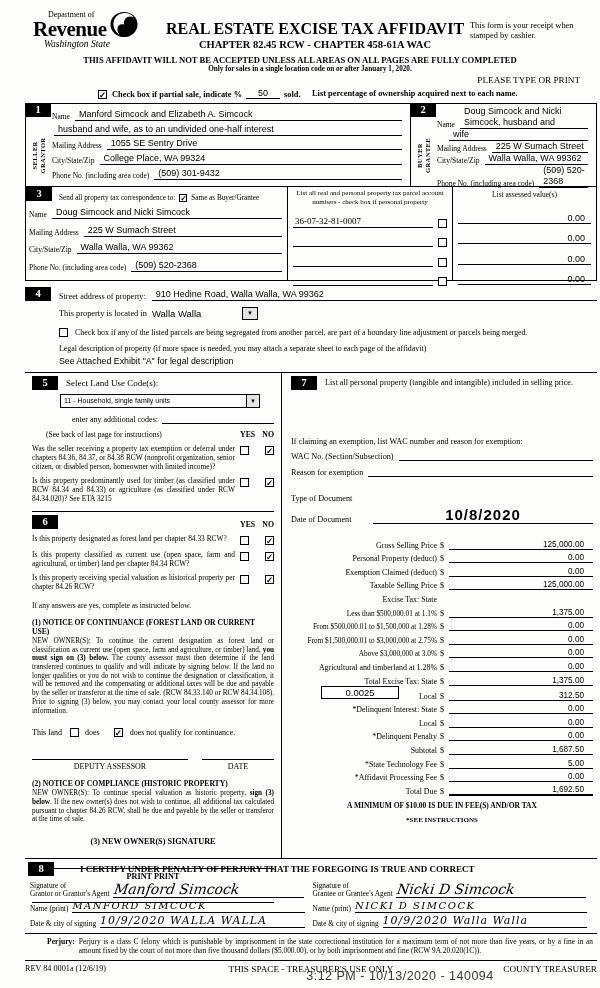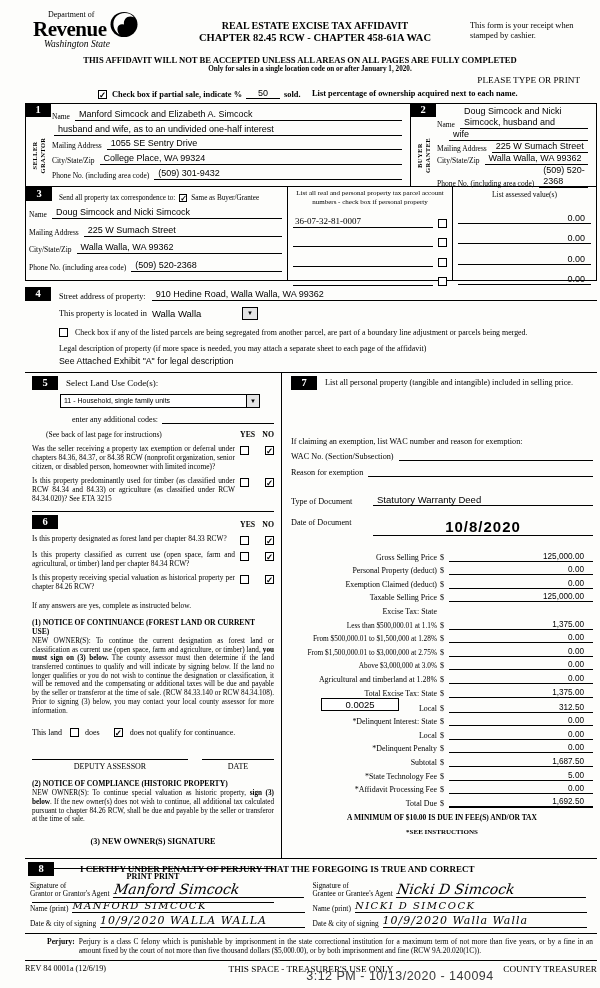--- a/index.html
+++ b/index.html
@@ -88,21 +88,21 @@
         <svg width="30" height="27" viewBox="0 0 32 30">
           <ellipse cx="16" cy="15" rx="15" ry="14" fill="#000"></ellipse>
           <path d="M16 15 C15 8 21 4 27 7 C23 1 12 0.5 7 6.5 C2 12.5 4 22 11 26.5 C6.5 20 9 13 16 15 Z" fill="#fdfdfb"></path>
         </svg>
       </span>
     </div>
     <div class="i" style="font-size:9.5px;padding-left:11px;margin-top:-3px;">Washington State</div>
   </div>
 
   <div class="abs" style="top:20px;left:150px;width:330px;text-align:center;">
-    <div class="b" style="font-size:10px;">REAL ESTATE EXCISE TAX AFFIDAVIT</div>
+    <div class="b" style="font-size:16px;">REAL ESTATE EXCISE TAX AFFIDAVIT</div>
     <div class="b" style="font-size:10.5px;margin-top:1px;">CHAPTER 82.45 RCW - CHAPTER 458-61A WAC</div>
   </div>
 
   <div class="abs" style="top:21px;right:16px;width:114px;font-size:8.4px;line-height:10px;">This form is your receipt when stamped by cashier.</div>
 
   <div class="abs b" style="top:55px;left:20px;width:560px;text-align:center;font-size:8.6px;">THIS AFFIDAVIT WILL NOT BE ACCEPTED UNLESS ALL AREAS ON ALL PAGES ARE FULLY COMPLETED</div>
   <div class="abs b" style="top:65px;left:140px;width:340px;text-align:center;font-size:7.2px;">Only for sales in a single location code on or after January 1, 2020.</div>
 
 
   <div class="abs" style="top:75px;right:20px;font-size:9.2px;">PLEASE TYPE OR PRINT</div>
@@ -373,23 +373,22 @@
         <div style="display:flex;align-items:flex-end;margin-top:5px;">
           <span style="font-size:8.2px;padding-right:5px;white-space:nowrap;">WAC No. (Section/Subsection)</span>
           <span class="ul" style="flex:1;"></span>
         </div>
         <div style="display:flex;align-items:flex-end;margin-top:6px;">
           <span style="font-size:8.2px;padding-right:5px;white-space:nowrap;">Reason for exemption</span>
           <span class="ul" style="flex:1;"></span>
         </div>
         <div style="display:flex;align-items:flex-end;margin-top:17px;">
           <span style="font-size:8.2px;width:82px;white-space:nowrap;flex:none;">Type of Document</span>
-          <span class="ul val" style="flex:1;font-size:9.5px;padding-left:4px;">Statutory Warranty Deed</span>
-        </div>
-        <div style="display:flex;align-items:flex-start;margin-top:12px;">
+        </div>
+        <div style="display:flex;align-items:flex-end;margin-top:3px;">
           <span style="font-size:8.2px;width:82px;white-space:nowrap;flex:none;">Date of Document</span>
           <span class="ul val b" style="flex:1;font-size:15px;text-align:center;letter-spacing:1px;line-height:17px;">10/8/2020</span>
         </div>
 
         <div style="margin-top:12px;">
           <div class="feerow">
             <span class="feelabel">Gross Selling Price</span>
               <span class="feedollar">$</span>
               <span class="feeval">125,000.00</span>
           </div>

